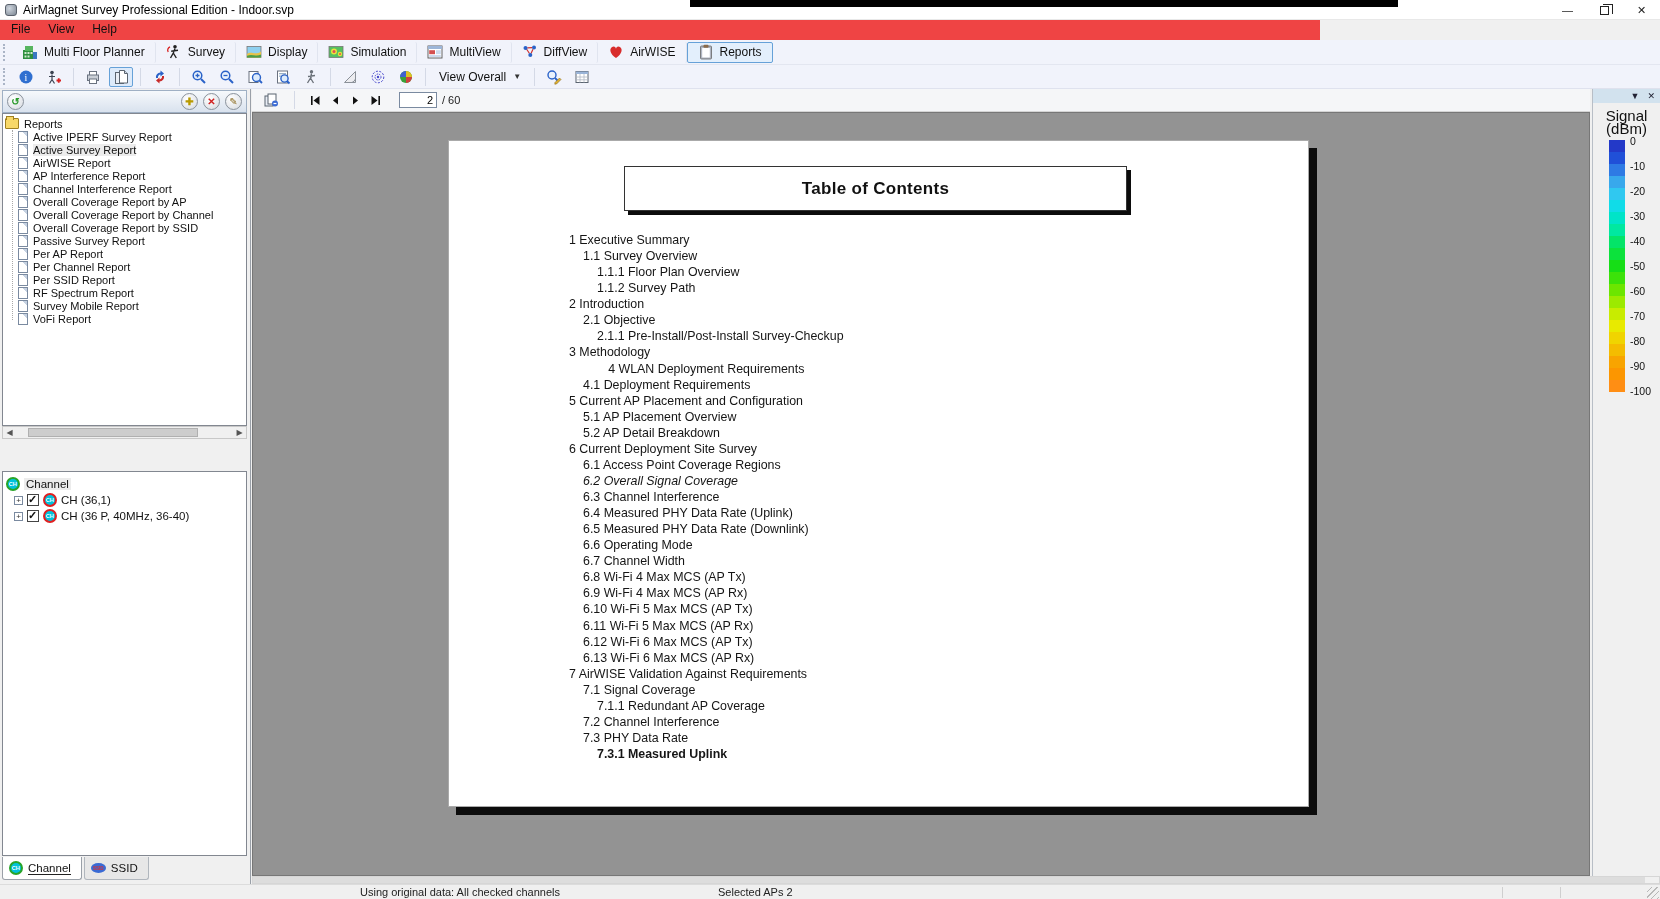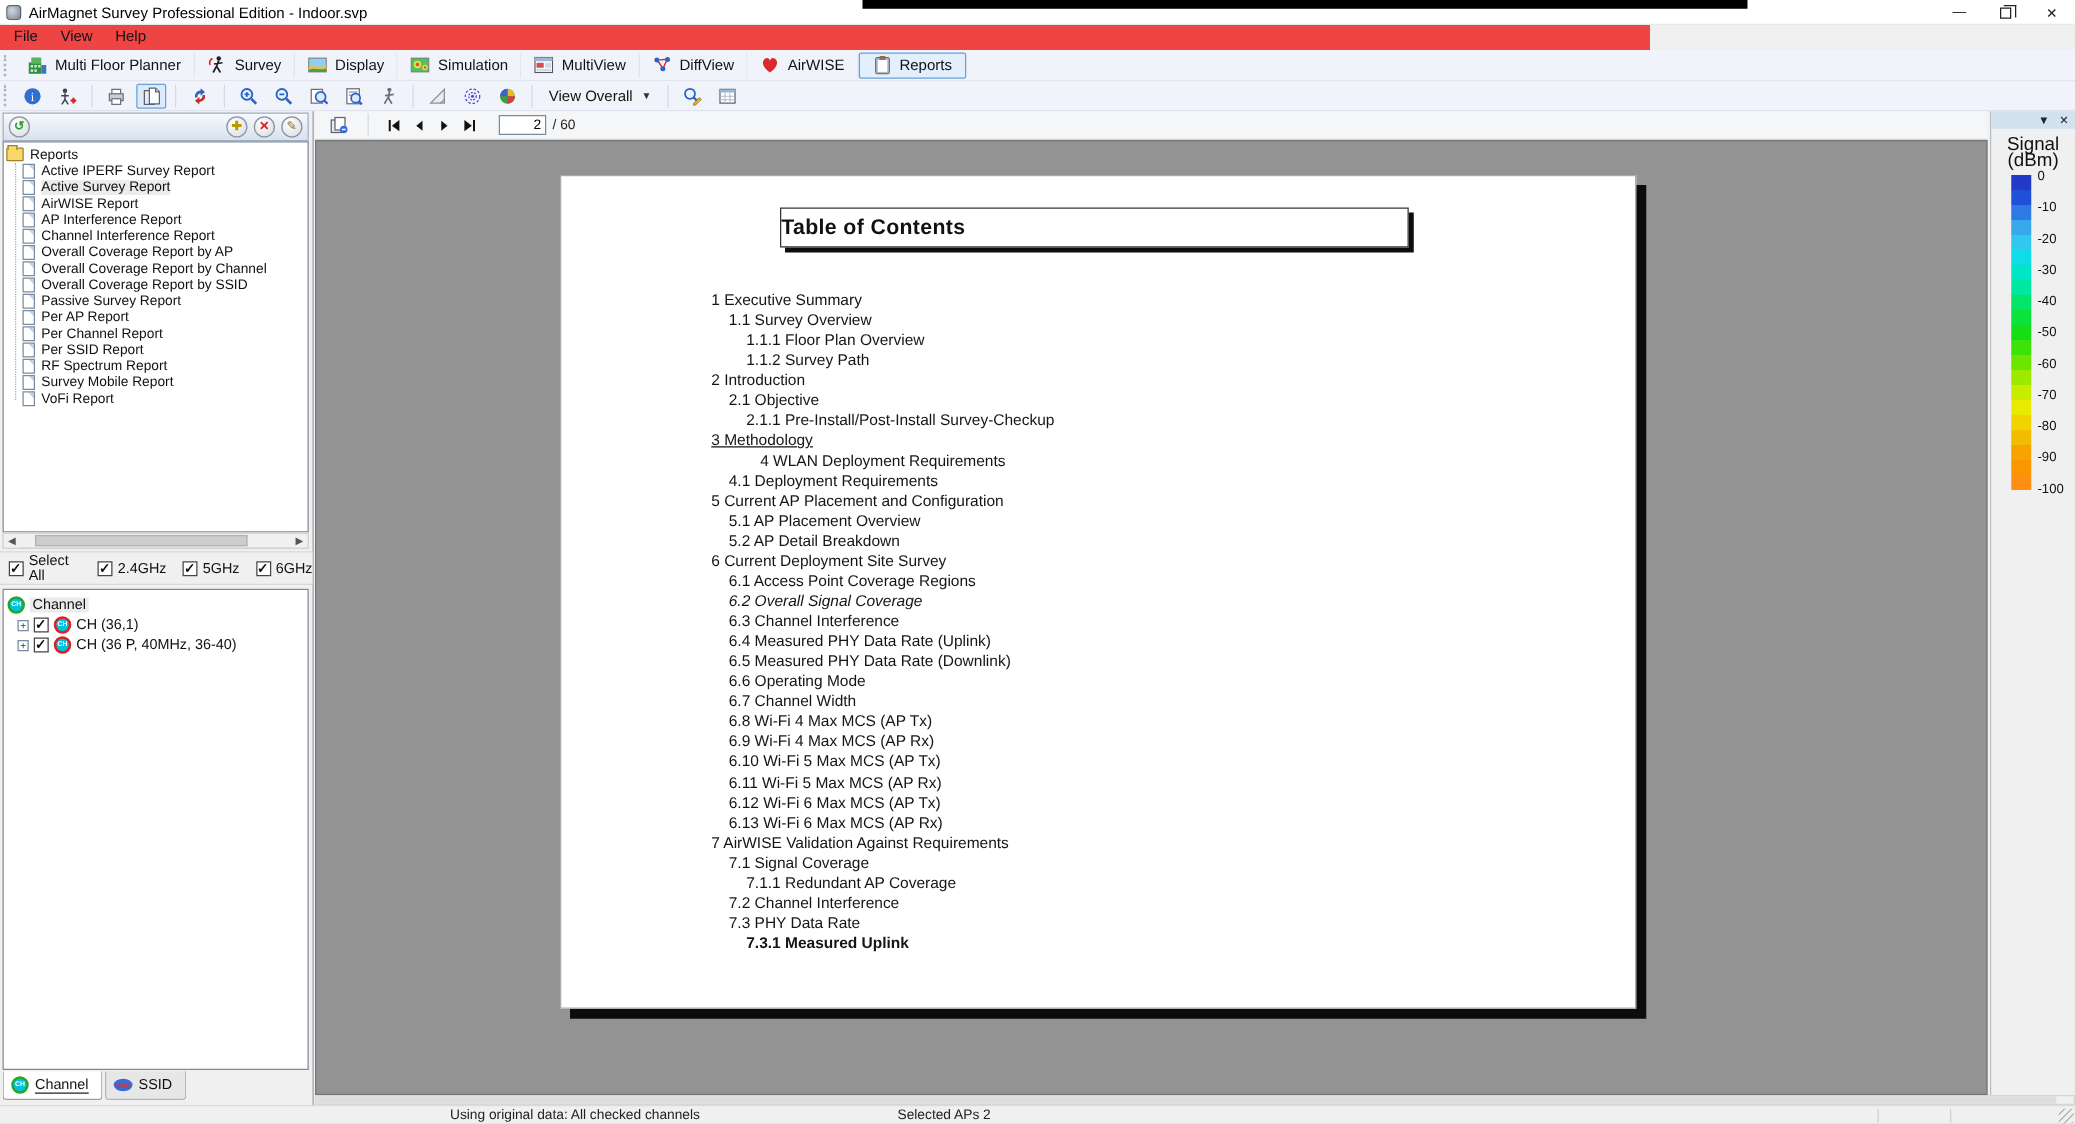--- a/index.html
+++ b/index.html
@@ -77,21 +77,21 @@
   .docnav .tbtn{margin:0 1px}
   .navsep{width:1px;height:18px;background:#d4d9e6;margin:0 10px}
   .navbtn{width:20px;height:18px;display:flex;align-items:center;justify-content:center}
   .navbtn svg{width:11px;height:11px}
   .pagebox{width:38px;height:16px;border:1px solid #7a8aa0;background:#fff;font-size:11px;text-align:right;padding-right:3px;margin-left:14px;font-family:"Liberation Sans",sans-serif}
   .pagetotal{font-size:11px;margin-left:5px;color:#222}
 
   
   .canvas{position:absolute;left:252px;top:112px;width:1338px;height:764px;background:#939393;border:1px solid #777;overflow:hidden}
   .report-page{position:absolute;left:195px;top:27px;width:861px;height:667px;background:#fff;border:1px solid #aaa;box-shadow:8px 8px 0 #0c0c0c}
-  .toc-titlebox{position:absolute;left:175px;top:25px;width:503px;height:32px;background:#fff;border:1px solid #333;box-shadow:4px 4px 0 #0c0c0c;display:flex;align-items:center;justify-content:flex-start;font-size:17px;font-weight:bold;letter-spacing:.3px}
+  .toc-titlebox{position:absolute;left:175px;top:25px;width:503px;height:45px;background:#fff;border:1px solid #333;box-shadow:4px 4px 0 #0c0c0c;display:flex;align-items:center;justify-content:center;font-size:17px;font-weight:bold;letter-spacing:.3px}
   .toc{position:absolute;left:120px;top:91px;font-size:12.4px;line-height:16.06px;color:#151515}
   .hscroll2{position:absolute;left:252px;top:876px;width:1408px;height:8px;background:#f0f0f0;border:1px solid #d6d6d6}
   .hthumb{height:6px;width:99%;background:#dddddd}
 
   
   .legend{position:absolute;left:1592px;top:89px;width:68px;height:787px;background:#f0f0f0;border-left:1px solid #b8bec6}
   .legend-hdr{height:14px;background:#d2e2ee;display:flex;align-items:center;justify-content:flex-end;gap:8px;padding-right:5px;font-size:9px;color:#223}
   .legend-title{text-align:center;font-size:15px;margin-top:6px;line-height:13px}
   .lbar{position:absolute;left:16px;top:51px;width:16px;height:252px;display:flex;flex-direction:column}
   .lblock{flex:1}
@@ -424,38 +424,20 @@
             <span class="tlabel">VoFi Report</span>
           </div>
         </div>
       </div>
     <div class="hscroll">
       <span class="sarrow">◀</span>
       <span class="sthumb"></span>
       <span class="strack"></span>
       <span class="sarrow">▶</span>
     </div>
-    <div class="bands" id="bands">
-        <span class="band">
-          <span class="cb checked"></span>
-          <span>Select All</span>
-        </span>
-        <span class="band">
-          <span class="cb checked"></span>
-          <span>2.4GHz</span>
-        </span>
-        <span class="band">
-          <span class="cb checked"></span>
-          <span>5GHz</span>
-        </span>
-        <span class="band">
-          <span class="cb checked"></span>
-          <span>6GHz</span>
-        </span>
-      </div>
     <div class="channelbox" id="channelbox">
         <div class="chrow root">
           <span class="ch-icon root">CH</span>
           <span class="chlabel">Channel</span>
         </div>
         <div class="chkids">
           <div class="chrow">
             <span class="expander">+</span>
             <span class="cb checked"></span>
             <span class="ch-icon">CH</span>
@@ -523,21 +505,21 @@
         <span>Table of Contents</span>
       </div>
       <div class="toc" id="toc">
           <div class="toc-line" style="padding-left: 0px;">1 Executive Summary</div>
           <div class="toc-line" style="padding-left: 14px;">1.1 Survey Overview</div>
           <div class="toc-line" style="padding-left: 28px;">1.1.1 Floor Plan Overview</div>
           <div class="toc-line" style="padding-left: 28px;">1.1.2 Survey Path</div>
           <div class="toc-line" style="padding-left: 0px;">2 Introduction</div>
           <div class="toc-line" style="padding-left: 14px;">2.1 Objective</div>
           <div class="toc-line" style="padding-left: 28px;">2.1.1 Pre-Install/Post-Install Survey-Checkup</div>
-          <div class="toc-line" style="padding-left: 0px; text-decoration: underline;">3 Methodology</div>
+          <div class="toc-line" style="padding-left: 0px;">3 Methodology</div>
           <div class="toc-line" style="padding-left: 0px; text-align: center;">4 WLAN Deployment Requirements</div>
           <div class="toc-line" style="padding-left: 14px;">4.1 Deployment Requirements</div>
           <div class="toc-line" style="padding-left: 0px;">5 Current AP Placement and Configuration</div>
           <div class="toc-line" style="padding-left: 14px;">5.1 AP Placement Overview</div>
           <div class="toc-line" style="padding-left: 14px;">5.2 AP Detail Breakdown</div>
           <div class="toc-line" style="padding-left: 0px;">6 Current Deployment Site Survey</div>
           <div class="toc-line" style="padding-left: 14px;">6.1 Access Point Coverage Regions</div>
           <div class="toc-line" style="padding-left: 14px; font-style: italic;">6.2 Overall Signal Coverage</div>
           <div class="toc-line" style="padding-left: 14px;">6.3 Channel Interference</div>
           <div class="toc-line" style="padding-left: 14px;">6.4 Measured PHY Data Rate (Uplink)</div>

